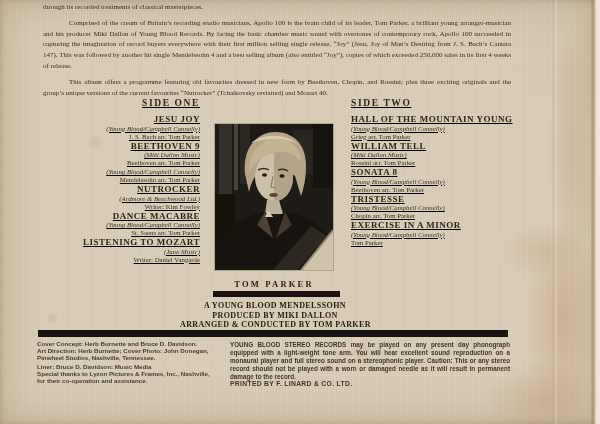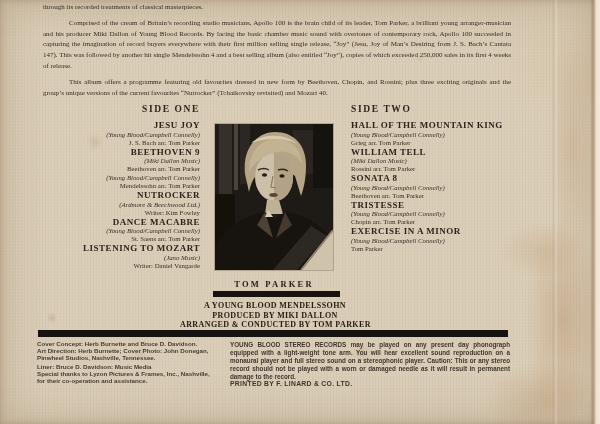--- a/index.html
+++ b/index.html
@@ -23,21 +23,21 @@
       repeating-linear-gradient(90deg, rgba(120,90,60,.05) 0 1px, rgba(0,0,0,0) 1px 3px);
     box-shadow: inset 0 0 46px rgba(118,88,52,.30), inset 0 0 7px rgba(100,70,40,.28);
   }
   .crease{position:absolute;left:553px;top:0;width:5px;height:424px;pointer-events:none;
     background:linear-gradient(90deg, rgba(120,85,50,.14), rgba(255,255,255,.22) 60%, rgba(255,255,255,0));}
   .scan-edge{position:absolute;right:0;top:0;width:10px;height:424px;pointer-events:none;
     background:linear-gradient(90deg, rgba(139,100,62,0) 0, rgba(139,100,62,.45) 32%, #e9e2d3 62%, #efe9dd 100%);}
   .intro{position:absolute;left:43px;top:2px;width:468px;color:#372b20;font-size:7px;line-height:10.8px;}
   .intro p{margin:0 0 5px 0;text-align:justify;}
   .intro p.indent{text-indent:26px;}
-  .side{position:absolute;top:104px;}
+  .side{position:absolute;top:98px;text-decoration:underline;}
   .side.one{left:40px;width:160px;text-align:right;}
   .side.two{left:351px;width:168px;text-align:left;}
   .side-heading{font-weight:bold;font-size:9.5px;letter-spacing:1.6px;color:#2e241b;margin-bottom:7px;white-space:nowrap;}
   .track{margin-bottom:1px;}
   .t-title{font-weight:bold;font-size:9px;letter-spacing:.5px;color:#2e241b;line-height:9.5px;white-space:nowrap;}
   .side.one .t-title{white-space:normal;}
   .t-pub{font-style:italic;font-size:6.8px;line-height:8px;color:#3a2e24;}
   .t-credit{font-size:6.8px;line-height:8px;color:#3a2e24;}
   .photo{position:absolute;left:215px;top:124px;width:118px;height:146px;box-shadow:0 0 0 1px rgba(60,45,30,.25);}
   .caption{position:absolute;left:205px;top:279px;width:138px;text-align:center;font-weight:bold;
@@ -95,21 +95,21 @@
     <div class="track">
       <div class="t-title">LISTENING TO MOZART</div>
       <div class="t-pub">(Jano Music)</div>
       <div class="t-credit">Writer:  Daniel Vangarde</div>
     </div>
   </div>
 
   <div class="side two">
     <div class="side-heading">SIDE  TWO</div>
     <div class="track">
-      <div class="t-title">HALL OF THE MOUNTAIN KING</div>
+      <div class="t-title">HALL OF THE MOUNTAIN YOUNG</div>
       <div class="t-pub">(Young Blood/Campbell Connelly)</div>
       <div class="t-credit">Grieg arr. Tom Parker</div>
     </div>
     <div class="track">
       <div class="t-title">WILLIAM TELL</div>
       <div class="t-pub">(Miki Dallon Music)</div>
       <div class="t-credit">Rossini arr. Tom Parker</div>
     </div>
     <div class="track">
       <div class="t-title">SONATA 8</div>

